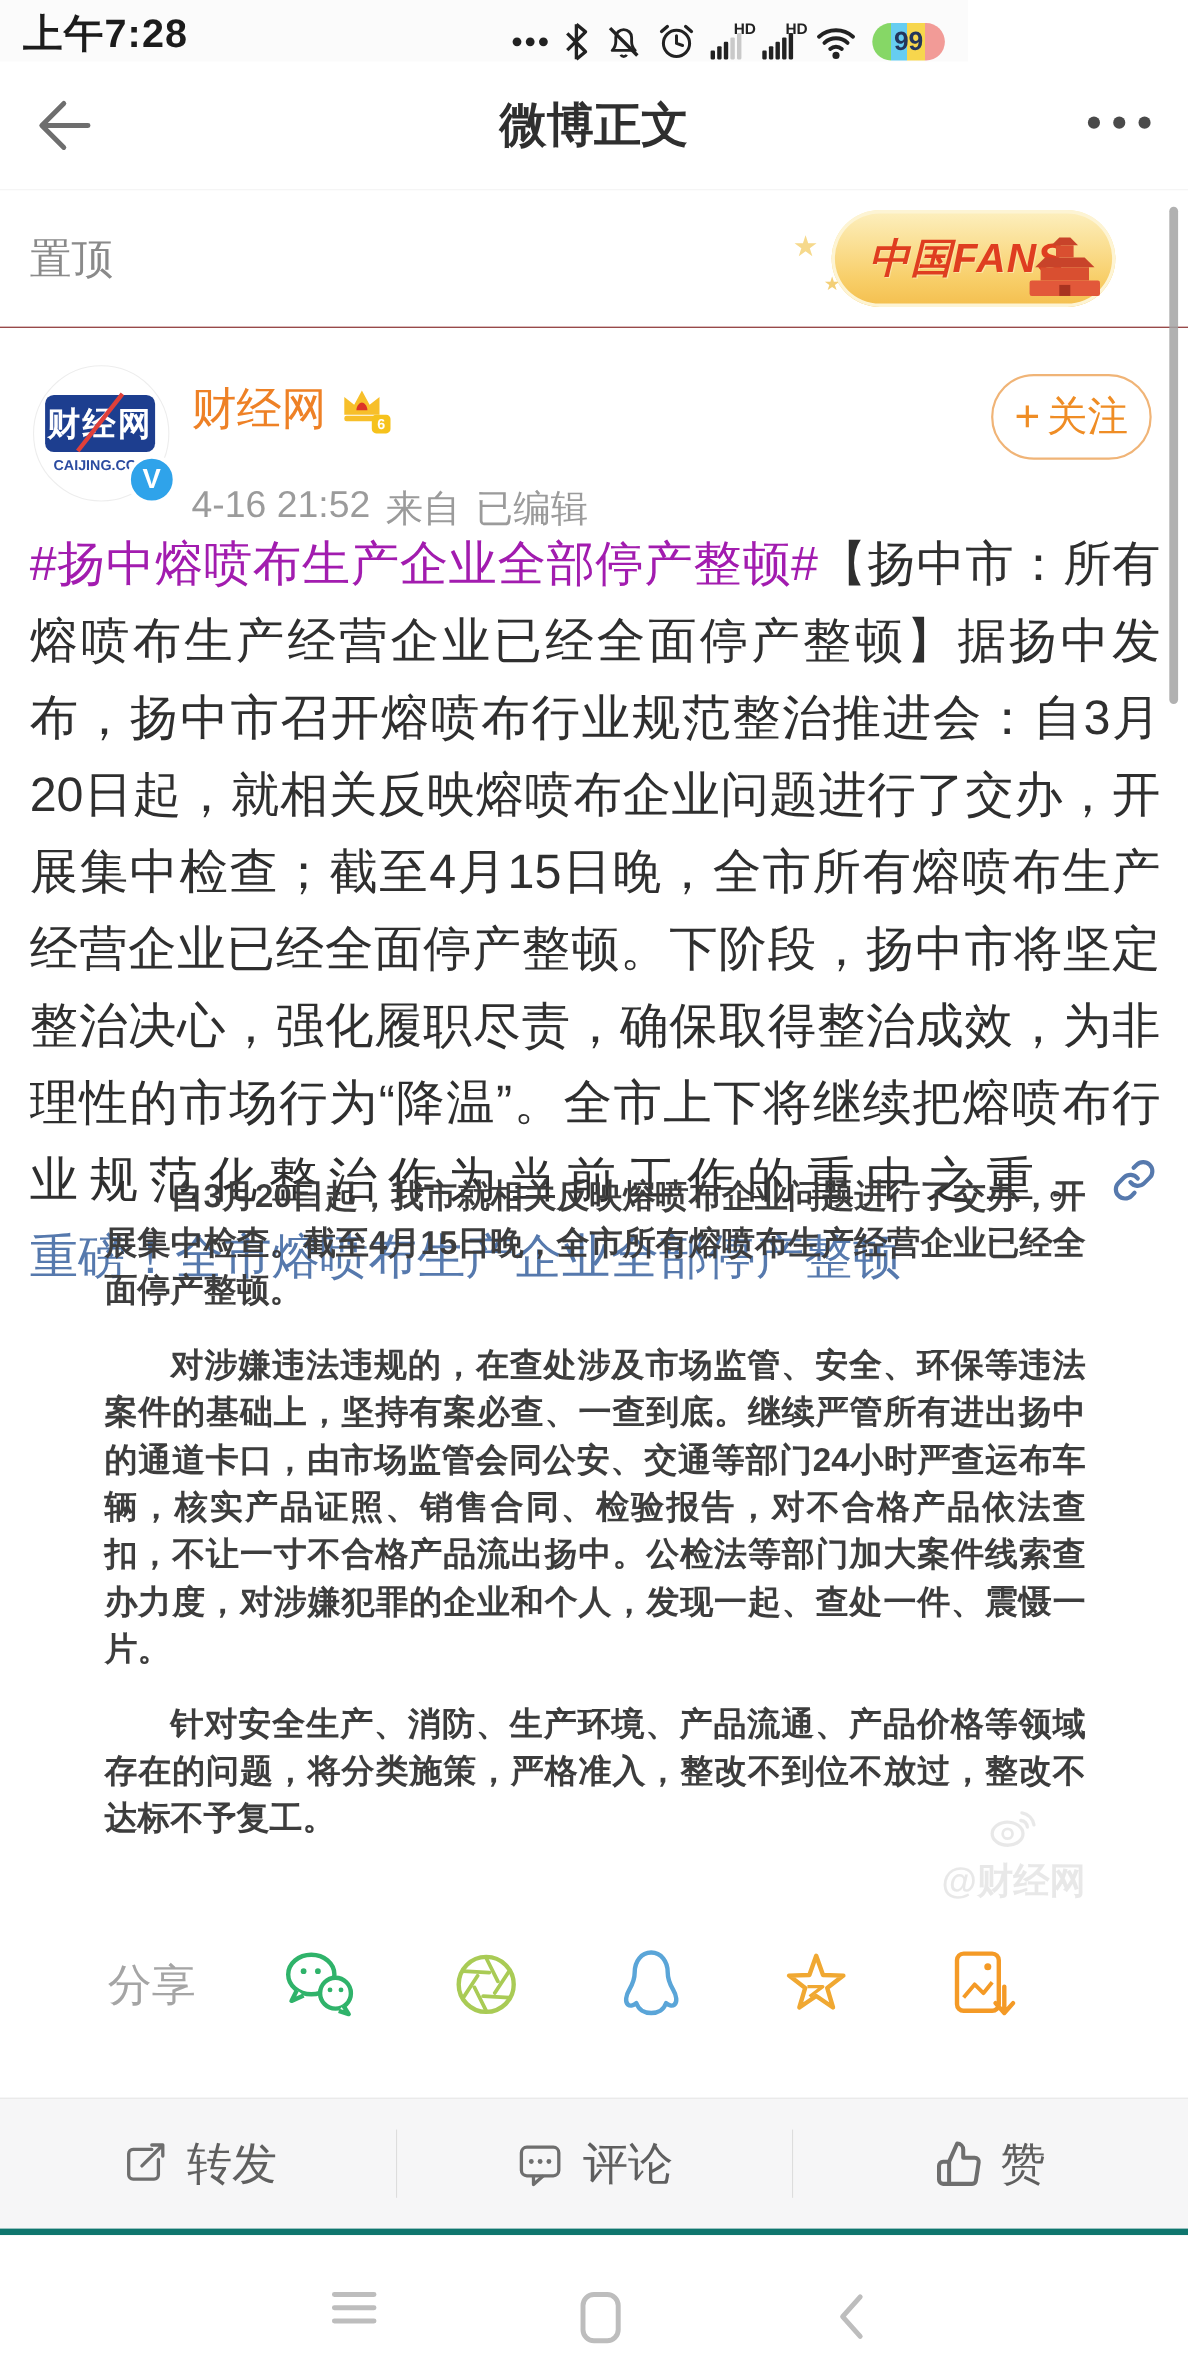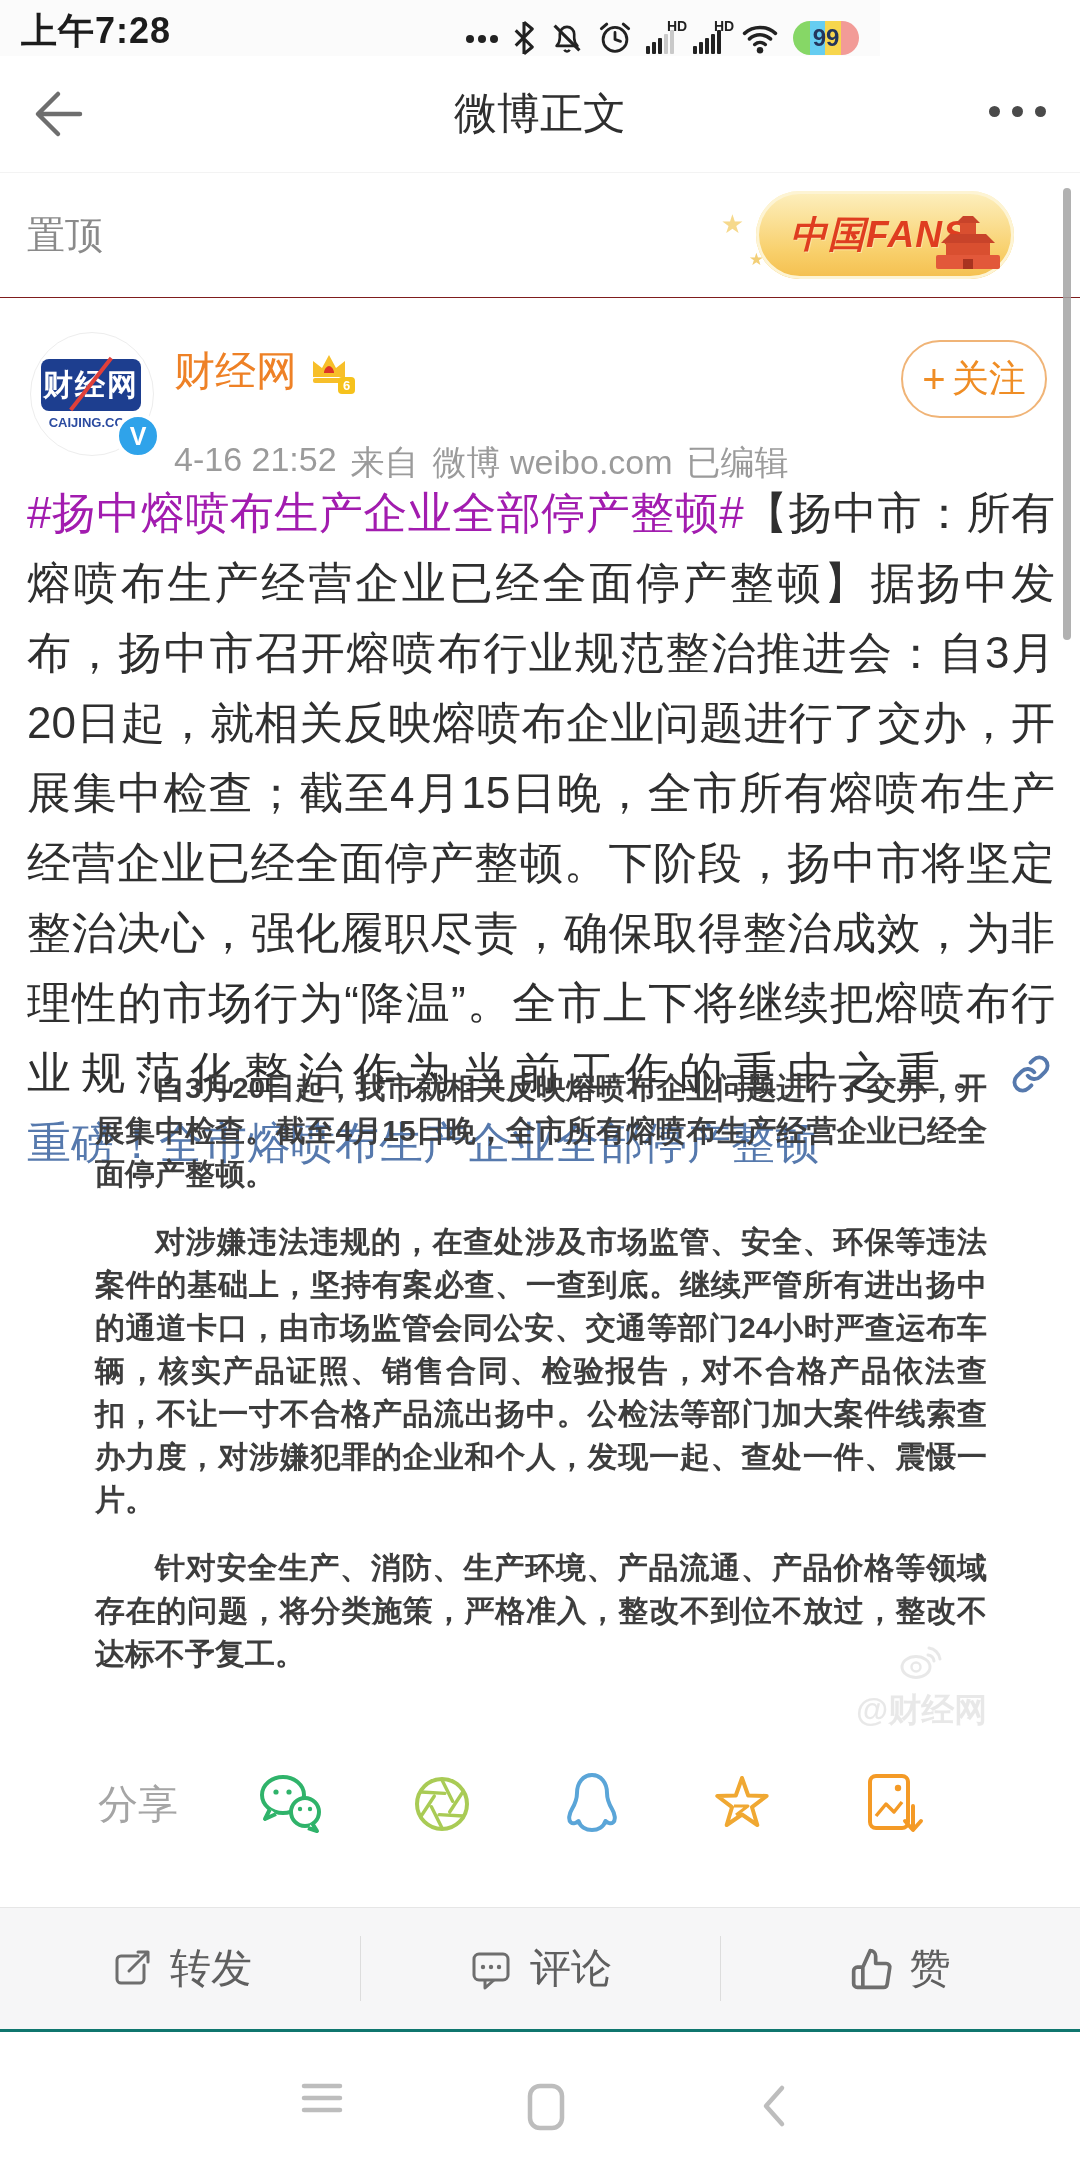--- a/index.html
+++ b/index.html
@@ -20,21 +20,21 @@
   .hd-sig .bars i{width:4px;background:#222;display:block;border-radius:1px;}
   .hd-sig .bars i.dim{background:#c9c9c9;}
   #battery{width:66px;height:34px;border-radius:17px;position:relative;overflow:hidden;
            background:linear-gradient(90deg,#86d766 0 26%,#66cdf1 26% 48%,#f7d64d 48% 72%,#f29b97 72% 100%);
            display:flex;align-items:center;justify-content:center;}
   #battery span{font-size:24px;font-weight:700;color:#23355c;}
 
   
   #nav-bar{top:56px;left:0;width:1080px;height:116px;background:#fff;border-bottom:1px solid #ececec;}
   #nav-title{position:absolute;left:0;right:0;top:0;height:116px;display:flex;align-items:center;justify-content:center;
-             font-size:43px;color:#2f2f2f;font-weight:400;}
+             font-size:43px;color:#2f2f2f;font-weight:700;}
   #back-btn{position:absolute;left:28px;top:30px;width:60px;height:56px;}
   #nav-more{position:absolute;right:34px;top:50px;display:flex;gap:12px;}
   #nav-more i{width:11px;height:11px;border-radius:50%;background:#4a4a4a;display:block;}
 
   
   #pinned-row{top:172px;left:0;width:1080px;height:124px;background:#fff;border-bottom:1px solid #7f1d1d;
               border-top:1px solid #f3f3f3;}
   #pinned-label{position:absolute;left:27px;top:0;height:124px;display:flex;align-items:center;
                 font-size:38px;color:#8a8a8a;}
   #fans-badge{position:absolute;right:66px;top:18px;width:258px;height:88px;border-radius:44px;
@@ -82,21 +82,21 @@
   #share-row{left:0;top:1752px;width:1080px;height:104px;display:flex;align-items:center;}
   #share-label{margin-left:98px;font-size:40px;color:#a5a5a5;}
   .share-ic{margin-left:78px;width:72px;height:72px;}
   .share-ic:first-of-type{margin-left:112px;}
 
   
   #scrollbar{left:1063px;top:188px;width:8px;height:452px;background:#a3a3a3;border-radius:4px;opacity:.85;}
 
   
   #action-bar{top:1907px;left:0;width:1080px;height:125px;background:#f6f6f7;border-top:1px solid #e6e6e6;
-              border-bottom:3px solid #0f766e;display:flex;box-sizing:border-box;}
+              border-bottom:6px solid #0f766e;display:flex;box-sizing:border-box;}
   .action-cell{flex:1;display:flex;align-items:center;justify-content:center;gap:16px;font-size:41px;color:#5f5f5f;position:relative;}
   .action-cell + .action-cell::before{content:"";position:absolute;left:0;top:28px;bottom:28px;width:1px;background:#ddd;}
 
   
   #android-nav{top:2032px;left:0;width:1080px;height:128px;background:#fff;}
   .anav{position:absolute;top:50px;}
   #anav-menu{left:298px;}
   #anav-home{left:524px;}
   #anav-back{left:760px;}
 </style>
@@ -210,21 +210,20 @@
       <path d="M15 23c0-4 3-7 5-7s5 3 5 7z" fill="#dd3327"></path>
       <rect x="4" y="28" width="32" height="5" rx="2" fill="#f7bf2a"></rect>
     </svg>
     <span class="lvl">6</span>
   </span>
 </div>
 
 <div class="abs" id="meta-row">
   <span>4-16 21:52</span>
   <span>来自</span>
-  <span>微博 weibo.com</span>
   <span>已编辑</span>
 </div>
 
 <div class="abs" id="follow-btn">
   <span class="plus">+</span>
   <span>关注</span>
 </div>
 
 <div class="abs" id="post-text">
   <span class="link-blue">#扬中熔喷布生产企业全部停产整顿#</span><span>【扬中市：所有熔喷布生产经营企业已经全面停产整顿】据扬中发布，扬中市召开熔喷布行业规范整治推进会：自3月20日起，就相关反映熔喷布企业问题进行了交办，开展集中检查；截至4月15日晚，全市所有熔喷布生产经营企业已经全面停产整顿。下阶段，扬中市将坚定整治决心，强化履职尽责，确保取得整治成效，为非理性的市场行为“降温”。全市上下将继续把熔喷布行业规范化整治作为当前工作的重中之重。</span><span id="link-icon"><svg width="40" height="40" viewBox="0 0 24 24">

